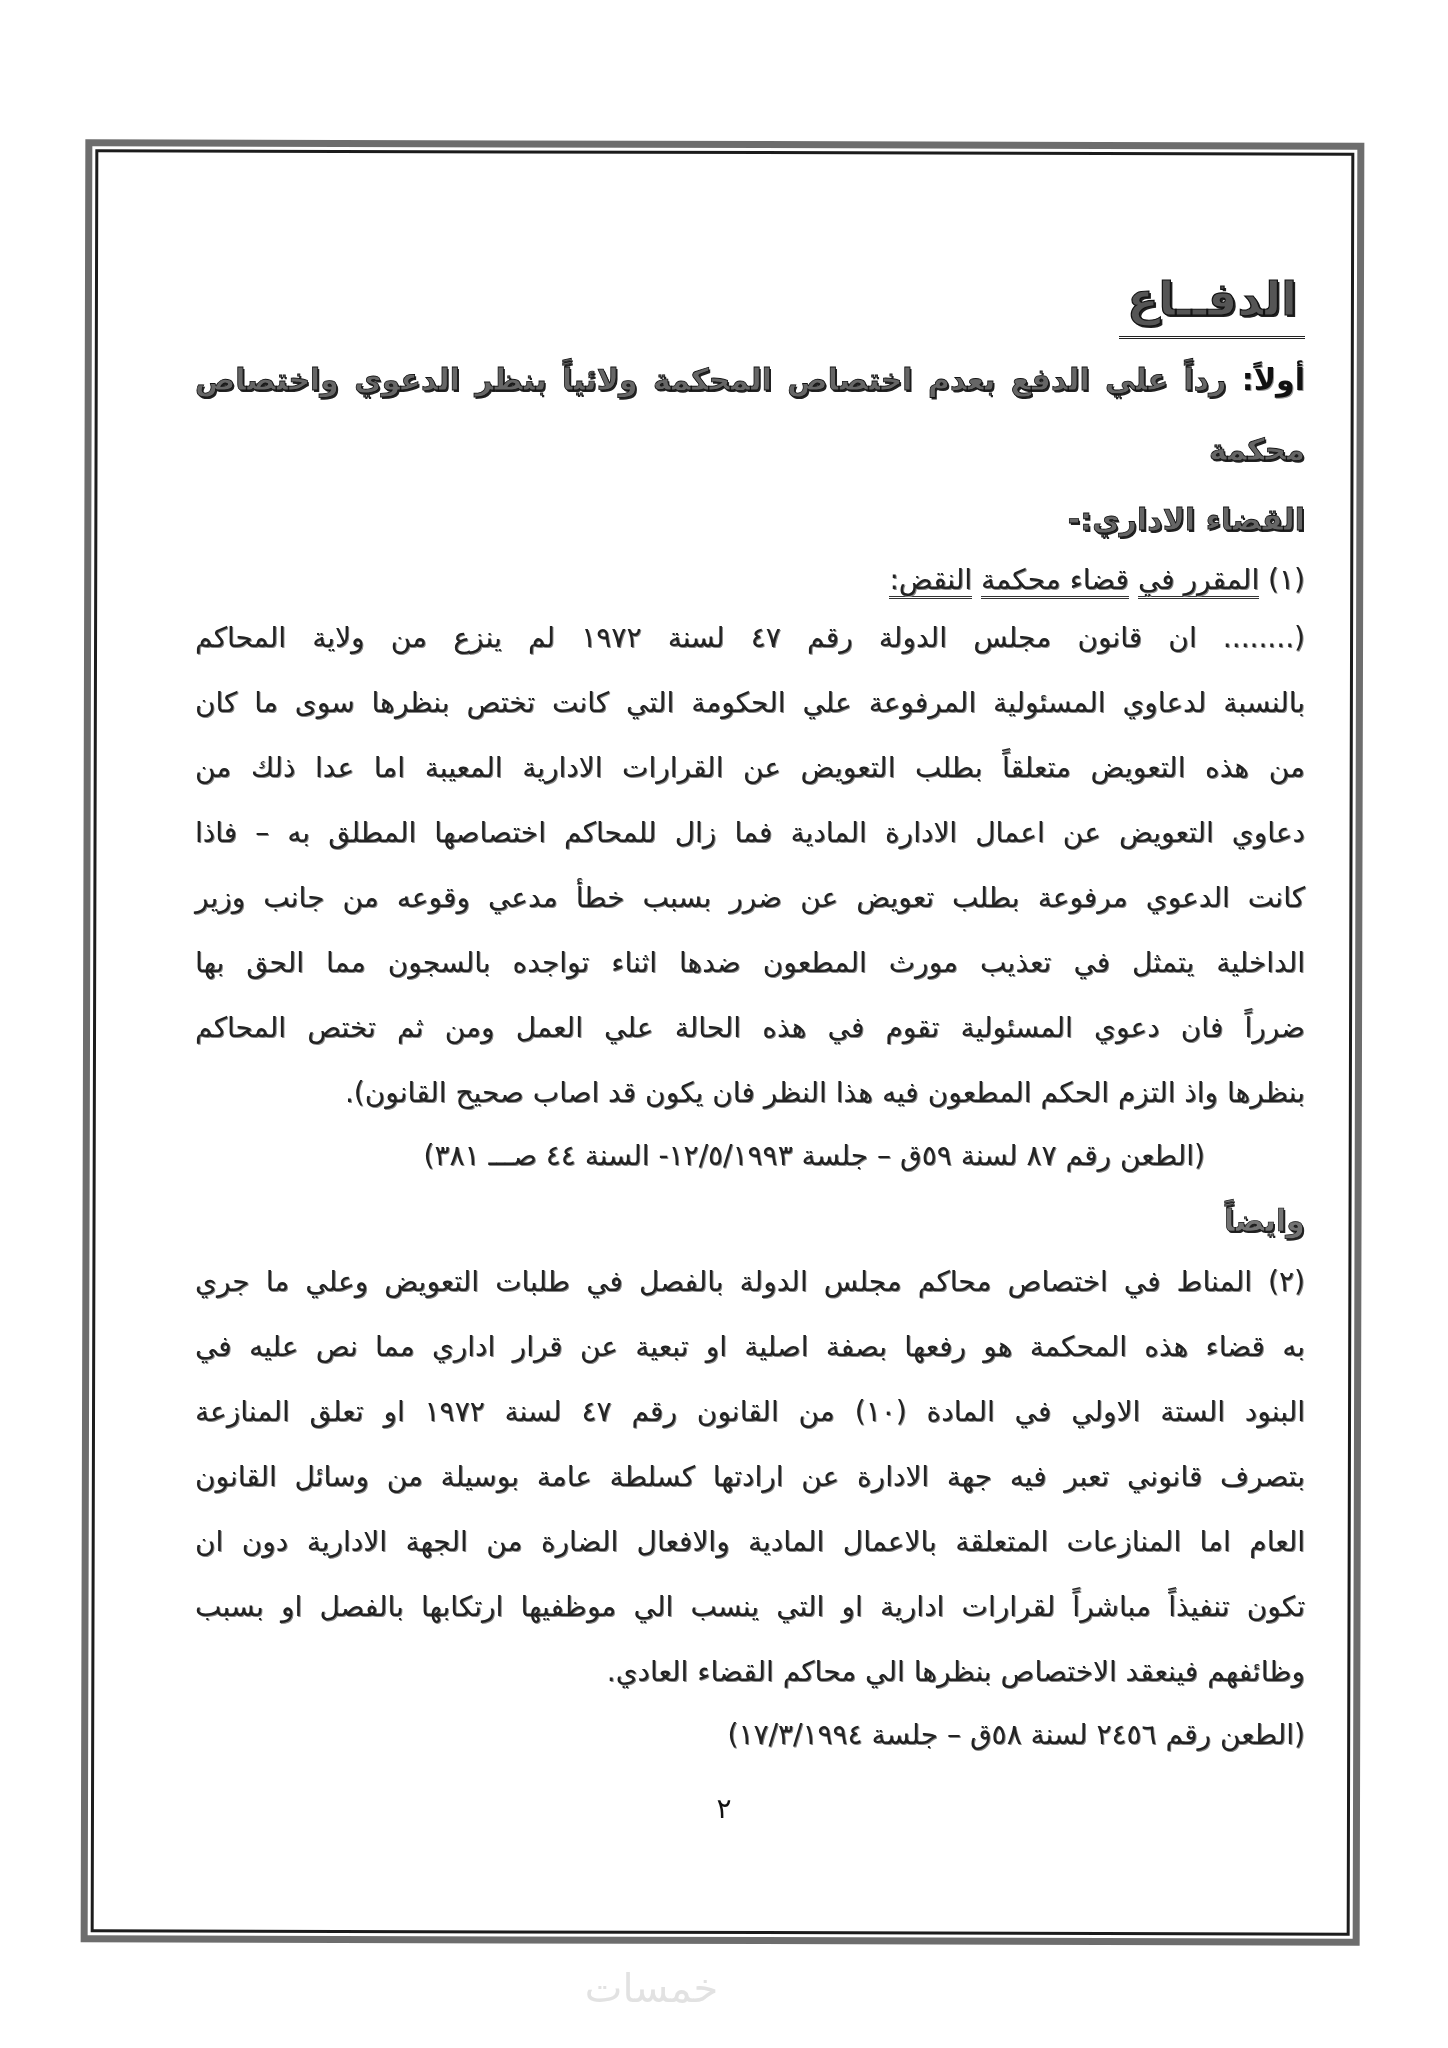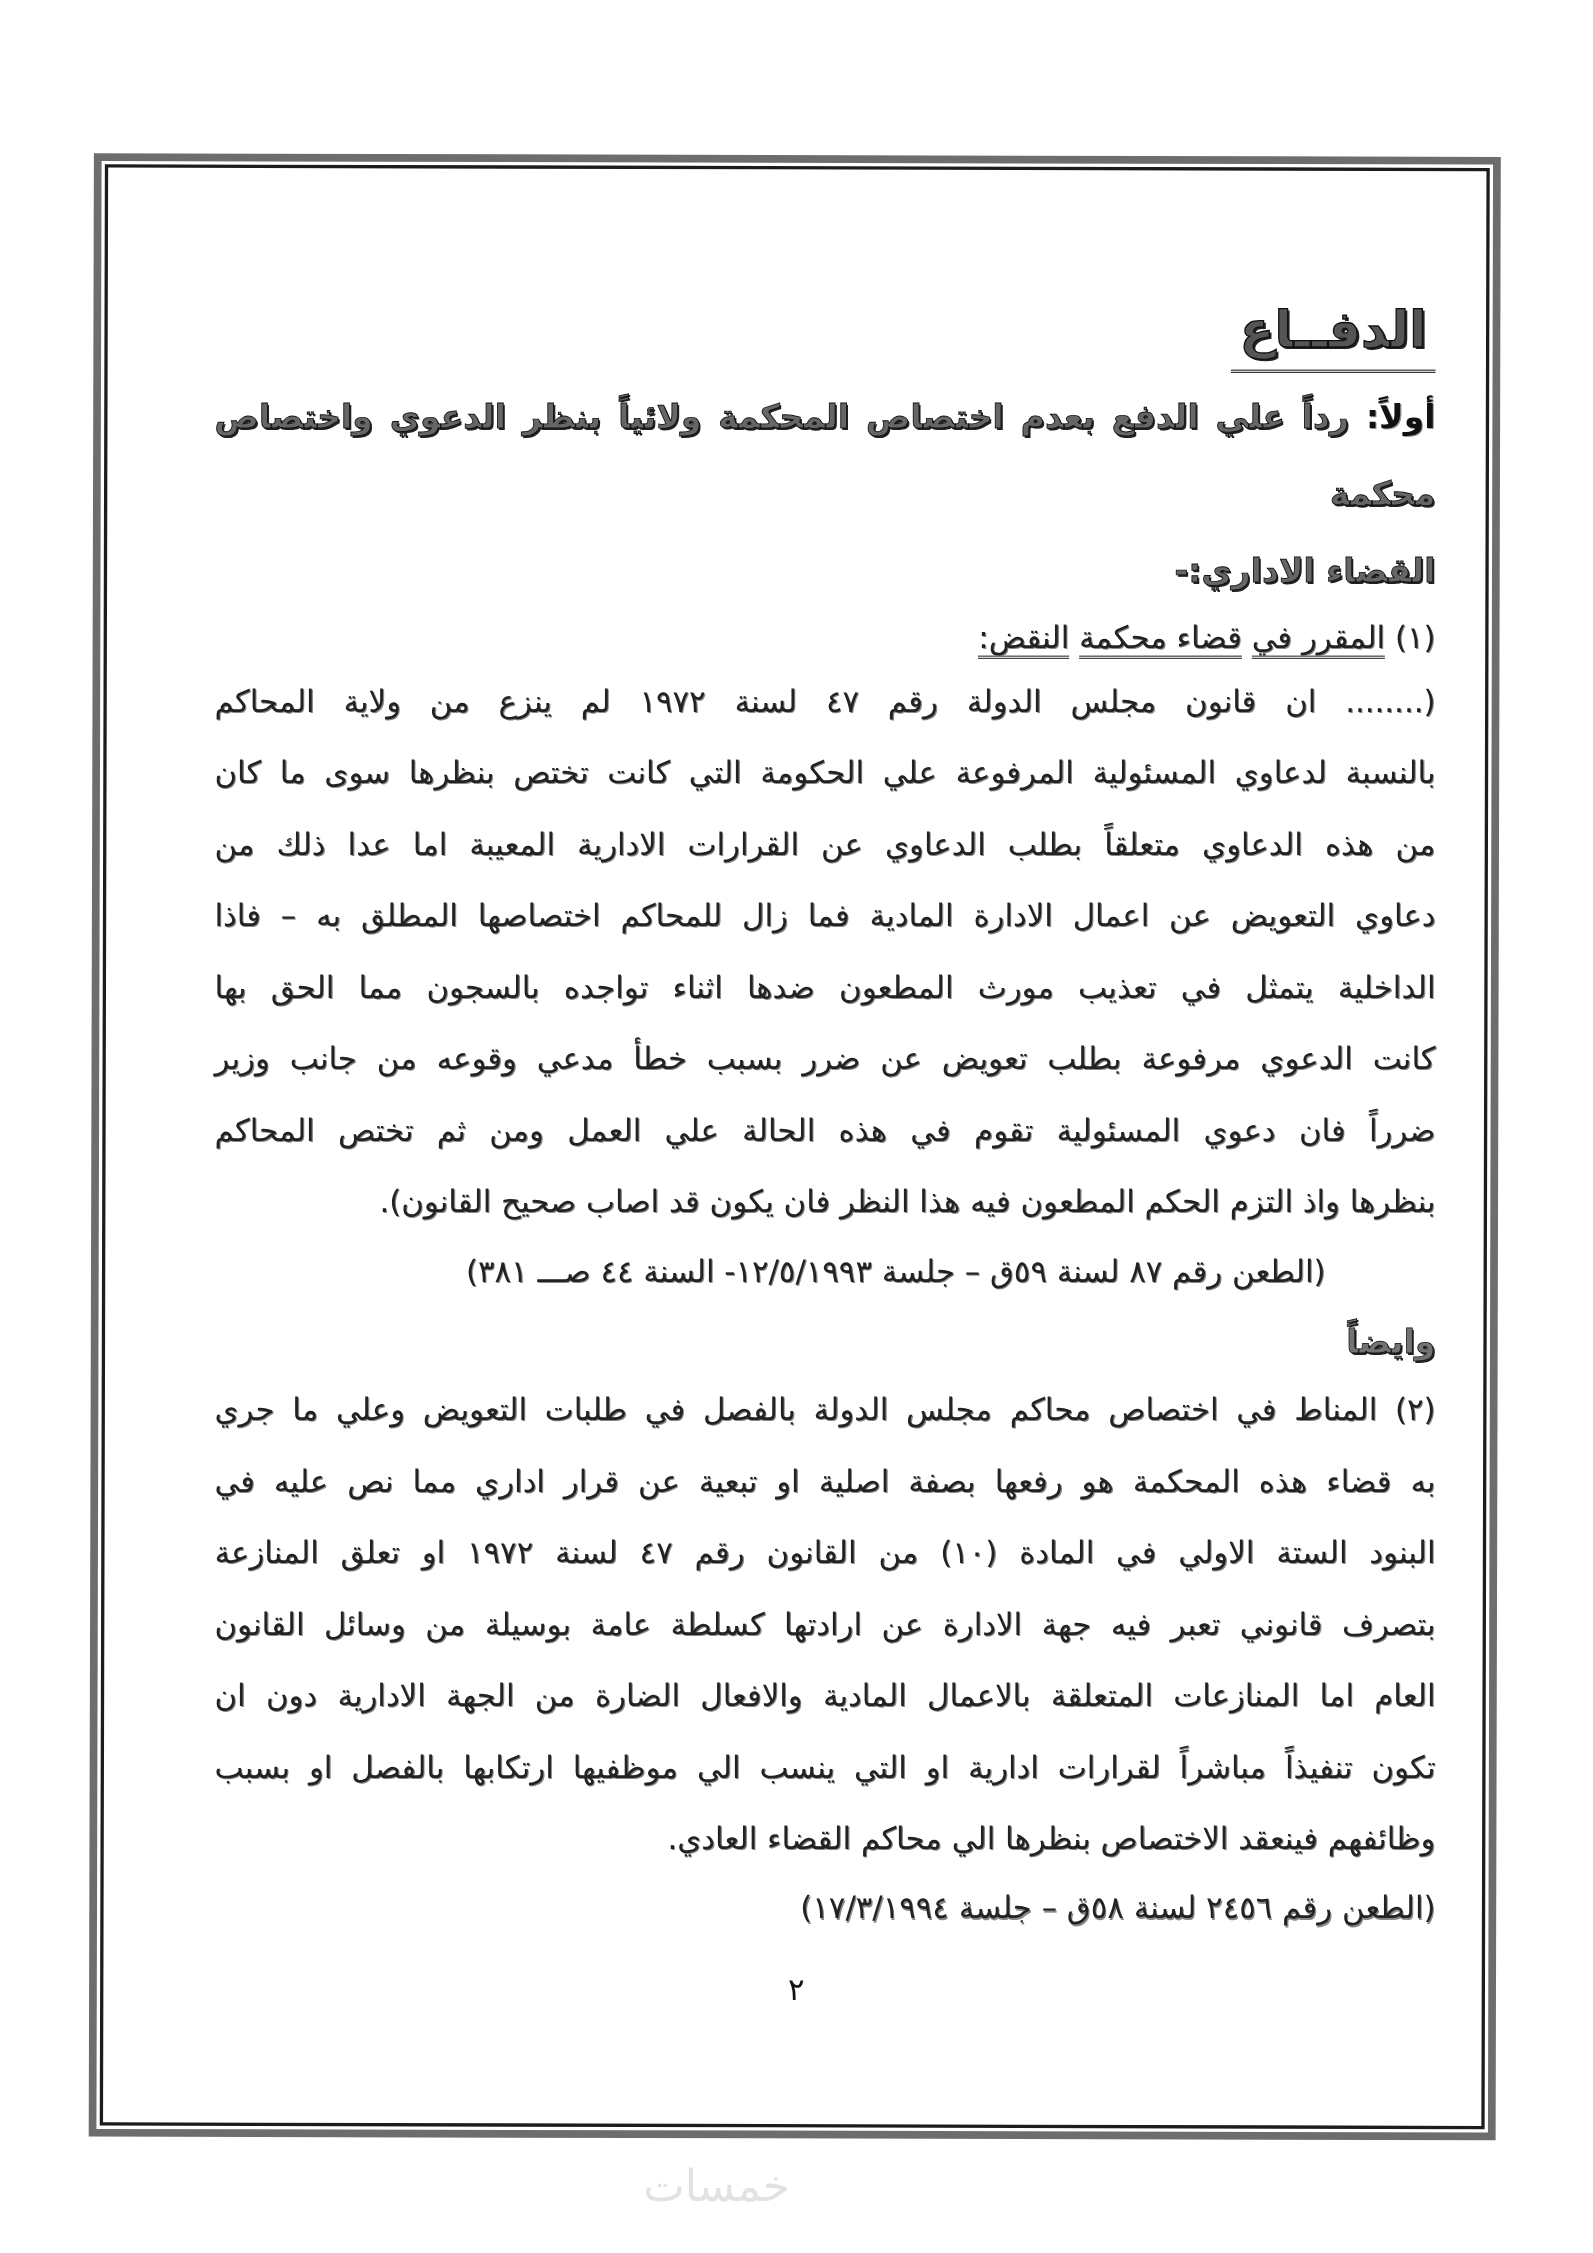--- a/index.html
+++ b/index.html
@@ -158,24 +158,24 @@
 
   <div class="subhead">
     <span>(١)</span>
     <span class="u">المقرر في</span>
     <span class="u">قضاء محكمة</span>
     <span class="u">النقض:</span>
   </div>
 
   <div class="body-line">(........ ان قانون مجلس الدولة رقم ٤٧ لسنة ١٩٧٢ لم ينزع من ولاية المحاكم</div>
   <div class="body-line">بالنسبة لدعاوي المسئولية المرفوعة علي الحكومة التي كانت تختص بنظرها سوى ما كان</div>
-  <div class="body-line">من هذه الدعاوي متعلقاً بطلب الدعاوي عن القرارات الادارية المعيبة اما عدا ذلك من</div>
+  <div class="body-line">من هذه التعويض متعلقاً بطلب التعويض عن القرارات الادارية المعيبة اما عدا ذلك من</div>
   <div class="body-line">دعاوي التعويض عن اعمال الادارة المادية فما زال للمحاكم اختصاصها المطلق به – فاذا</div>
+  <div class="body-line">كانت الدعوي مرفوعة بطلب تعويض عن ضرر بسبب خطأ مدعي وقوعه من جانب وزير</div>
   <div class="body-line">الداخلية يتمثل في تعذيب مورث المطعون ضدها اثناء تواجده بالسجون مما الحق بها</div>
-  <div class="body-line">كانت الدعوي مرفوعة بطلب تعويض عن ضرر بسبب خطأ مدعي وقوعه من جانب وزير</div>
   <div class="body-line">ضرراً فان دعوي المسئولية تقوم في هذه الحالة علي العمل ومن ثم تختص المحاكم</div>
   <div class="body-line last">بنظرها واذ التزم الحكم المطعون فيه هذا النظر فان يكون قد اصاب صحيح القانون).</div>
 
   <div class="citation">(الطعن رقم ٨٧ لسنة ٥٩ق – جلسة ١٢/٥/١٩٩٣- السنة ٤٤ صـــ ٣٨١)</div>
 
   <div class="also">وايضاً</div>
 
   <div class="body-line">(٢) المناط في اختصاص محاكم مجلس الدولة بالفصل في طلبات التعويض وعلي ما جري</div>
   <div class="body-line">به قضاء هذه المحكمة هو رفعها بصفة اصلية او تبعية عن قرار اداري مما نص عليه في</div>
   <div class="body-line">البنود الستة الاولي في المادة (١٠) من القانون رقم ٤٧ لسنة ١٩٧٢ او تعلق المنازعة</div>

